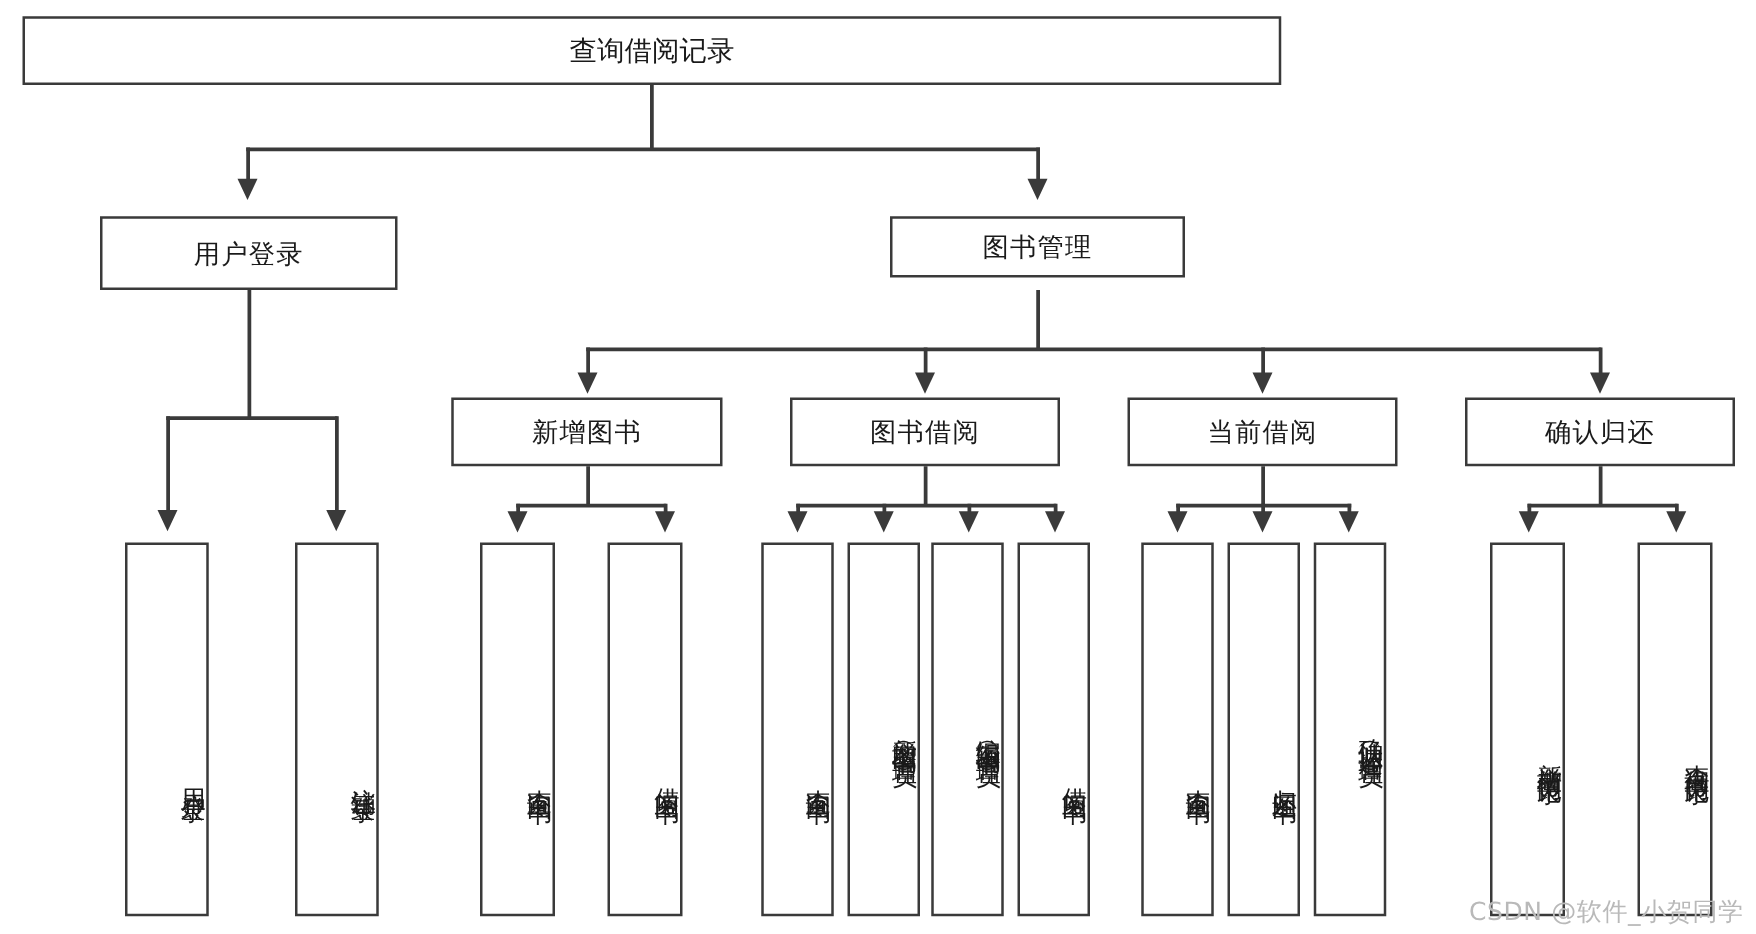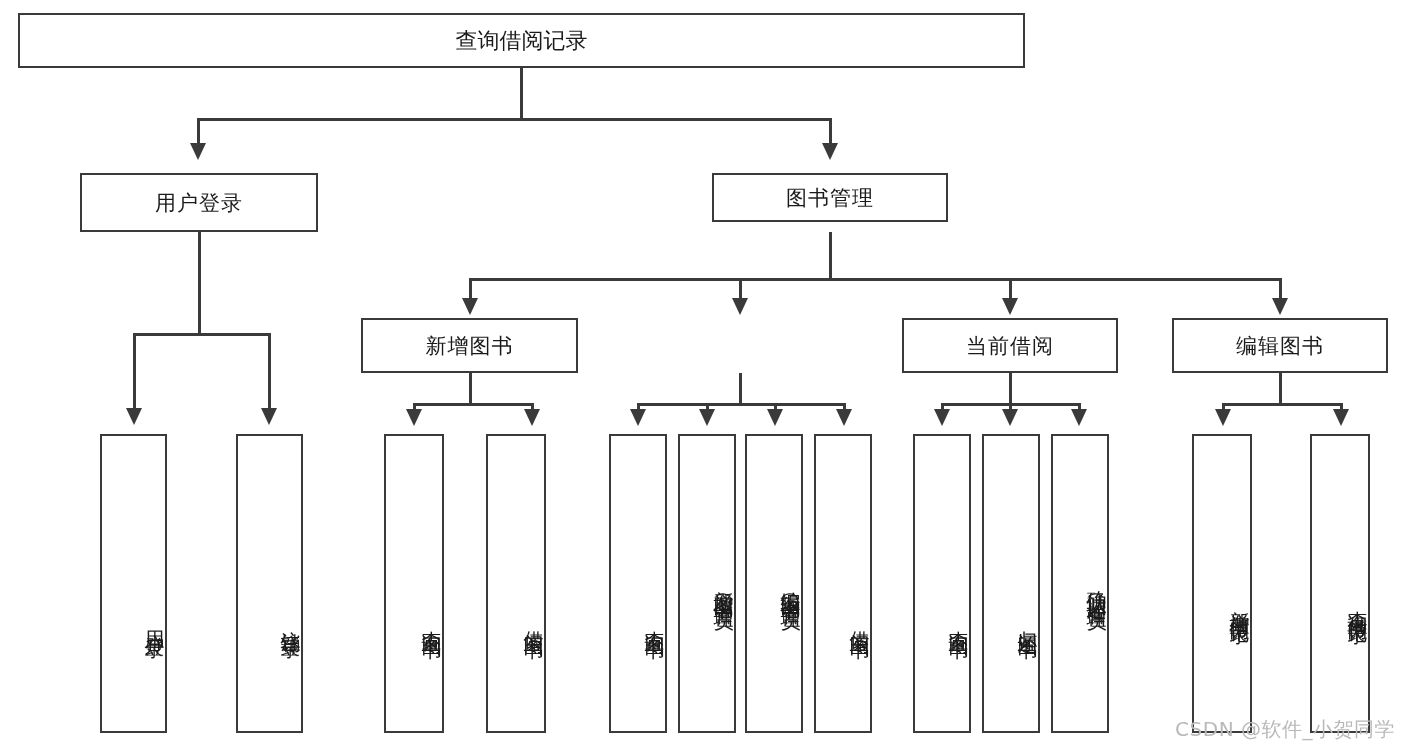--- a/index.html
+++ b/index.html
@@ -118,25 +118,28 @@
   <div class="ln v" style="left:739px; top:278px; height:23px;"></div>
   <div class="arrow" style="left:732px; top:298px;"></div>
   <div class="ln v" style="left:1009px; top:278px; height:23px;"></div>
   <div class="arrow" style="left:1002px; top:298px;"></div>
   <div class="ln v" style="left:1279px; top:278px; height:23px;"></div>
   <div class="arrow" style="left:1272px; top:298px;"></div>
 
   <div class="node horiz" style="left:361px; top:318px; width:217px; height:55px;">
     <span class="node-label">新增图书</span>
   </div>
+  <div class="node horiz" style="left:632px; top:318px; width:216px; height:55px;">
+    <span class="node-label">图书借阅</span>
+  </div>
   <div class="node horiz" style="left:902px; top:318px; width:216px; height:55px;">
     <span class="node-label">当前借阅</span>
   </div>
   <div class="node horiz" style="left:1172px; top:318px; width:216px; height:55px;">
-    <span class="node-label">编辑图书</span>
+    <span class="node-label">确认归还</span>
   </div>
 
   <div class="ln v" style="left:469px; top:373px; height:32px;"></div>
   <div class="ln h" style="left:413px; top:403px; width:120px; height:2.5px;"></div>
   <div class="ln v" style="left:413px; top:403px; height:9px;"></div>
   <div class="arrow" style="left:406px; top:409px;"></div>
   <div class="ln v" style="left:531px; top:403px; height:9px;"></div>
   <div class="arrow" style="left:524px; top:409px;"></div>
 
   <div class="ln v" style="left:739px; top:373px; height:32px;"></div>

